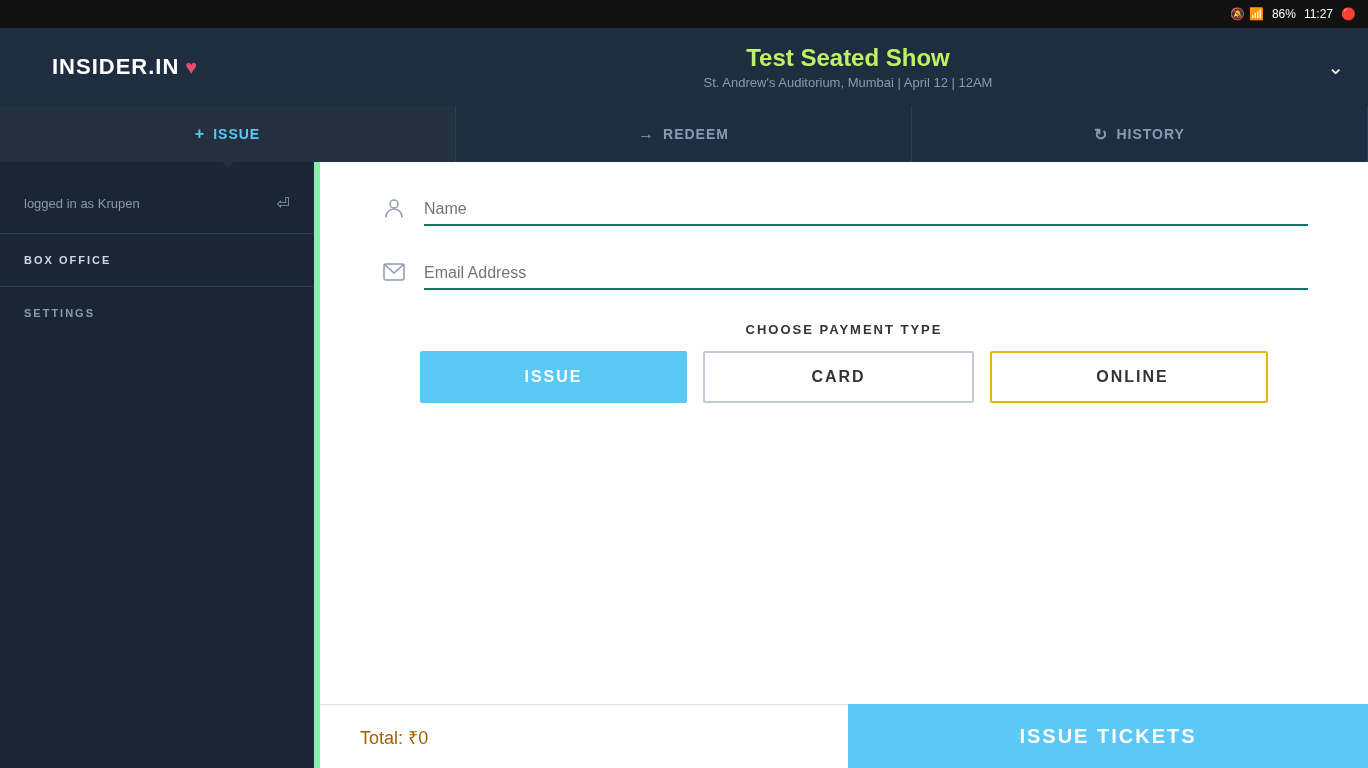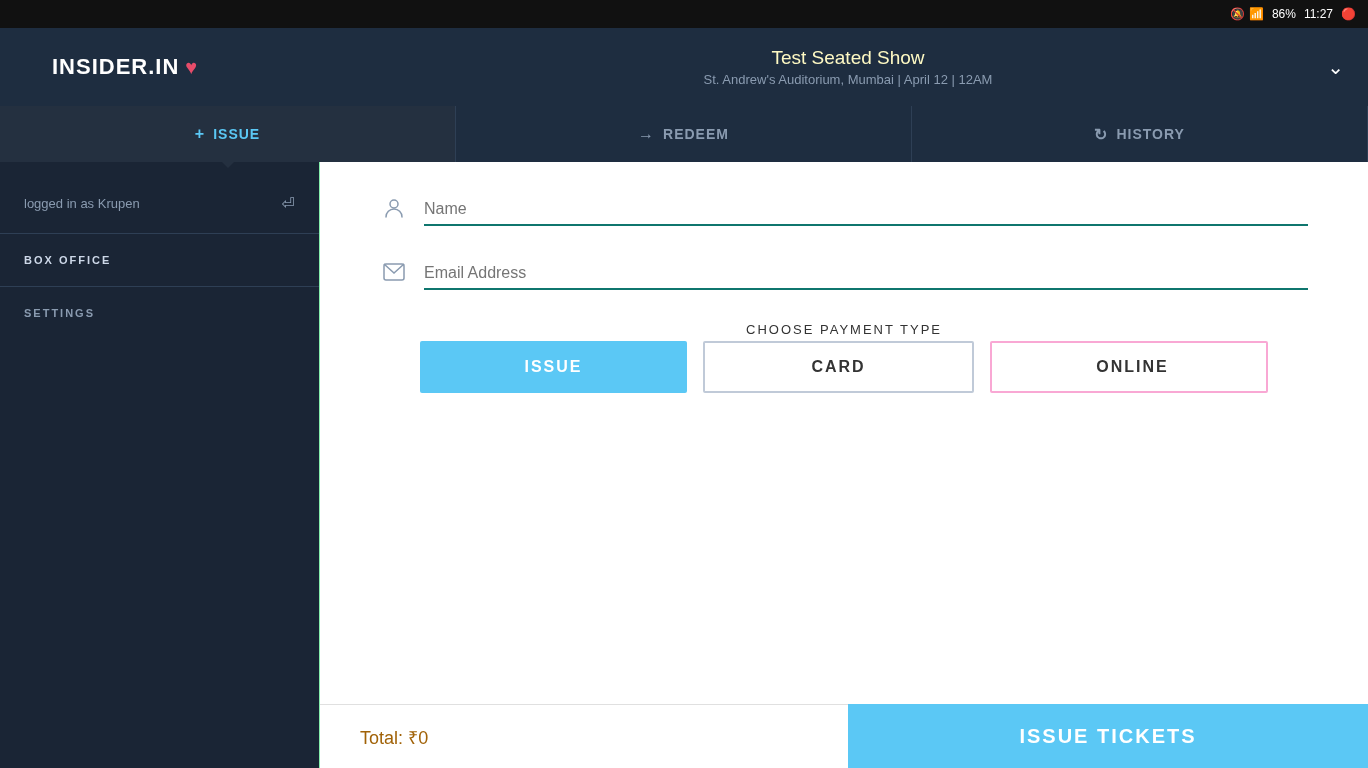--- a/index.html
+++ b/index.html
@@ -32,21 +32,21 @@
       font-weight: bold;
       letter-spacing: 1px;
       display: flex;
       align-items: center;
       gap: 6px;
       width: 300px;
       margin-left: 28px;
     }
     .logo-heart { color: #e74c6a; font-size: 20px; }
     .event-info { flex: 1; text-align: center; }
-    .event-title { color: #fef9c3; font-size: 19px; font-weight: 400; }
+    .event-title { color: #bef264; font-size: 24px; font-weight: 700; }
     .event-subtitle { color: #8a9bb0; font-size: 13px; margin-top: 3px; }
     .chevron-down {
       color: #fff;
       font-size: 20px;
       cursor: pointer;
       position: absolute;
       right: 24px;
     }
 
     
@@ -89,21 +89,21 @@
       border-right: 8px solid transparent;
       border-top: 8px solid #243040;
     }
     .tab-icon { font-size: 16px; }
 
     
     .sidebar {
       width: 320px;
       background: #1a2535;
       padding: 20px 0;
-      border-right: 1px solid #86efac;
+      border-right: 6px solid #86efac;
     }
     .sidebar-section {
       padding: 12px 24px;
       color: #8a9bb0;
       font-size: 11px;
       font-weight: 700;
       letter-spacing: 2px;
       cursor: pointer;
     }
     .sidebar-section.box-office { color: #cdd8e8; }
@@ -161,44 +161,44 @@
       padding: 6px 0;
       background: transparent;
     }
 
     .payment-section {
       margin-top: 8px;
     }
     .payment-label {
       text-align: center;
       font-size: 13px;
-      font-weight: 400;
+      font-weight: 700;
       letter-spacing: 2px;
       color: #333;
-      margin-bottom: 4px;
+      margin-bottom: 14px;
     }
     .payment-buttons {
       display: flex;
       gap: 16px;
       justify-content: center;
       padding: 0 40px;
     }
     .pay-btn {
       flex: 1;
       height: 52px;
       font-size: 16px;
       font-weight: 700;
       letter-spacing: 2px;
       border: none;
       cursor: pointer;
       border-radius: 2px;
     }
     .pay-btn.cash { background: #5bc8f5; color: #fff; border: none; }
     .pay-btn.card { background: #fff; color: #333; border: 2px solid #c0cad8; }
-    .pay-btn.online { background: #fff; color: #333; border: 2px solid #f9a8d4; padding-left: 7px; }
+    .pay-btn.online { background: #fff; color: #333; border: 2px solid #eab308; padding-left: 7px; }
 
     
     .footer-bar {
       height: 64px;
       display: flex;
       position: absolute;
       bottom: 0;
       left: 0;
       right: 0;
     }

